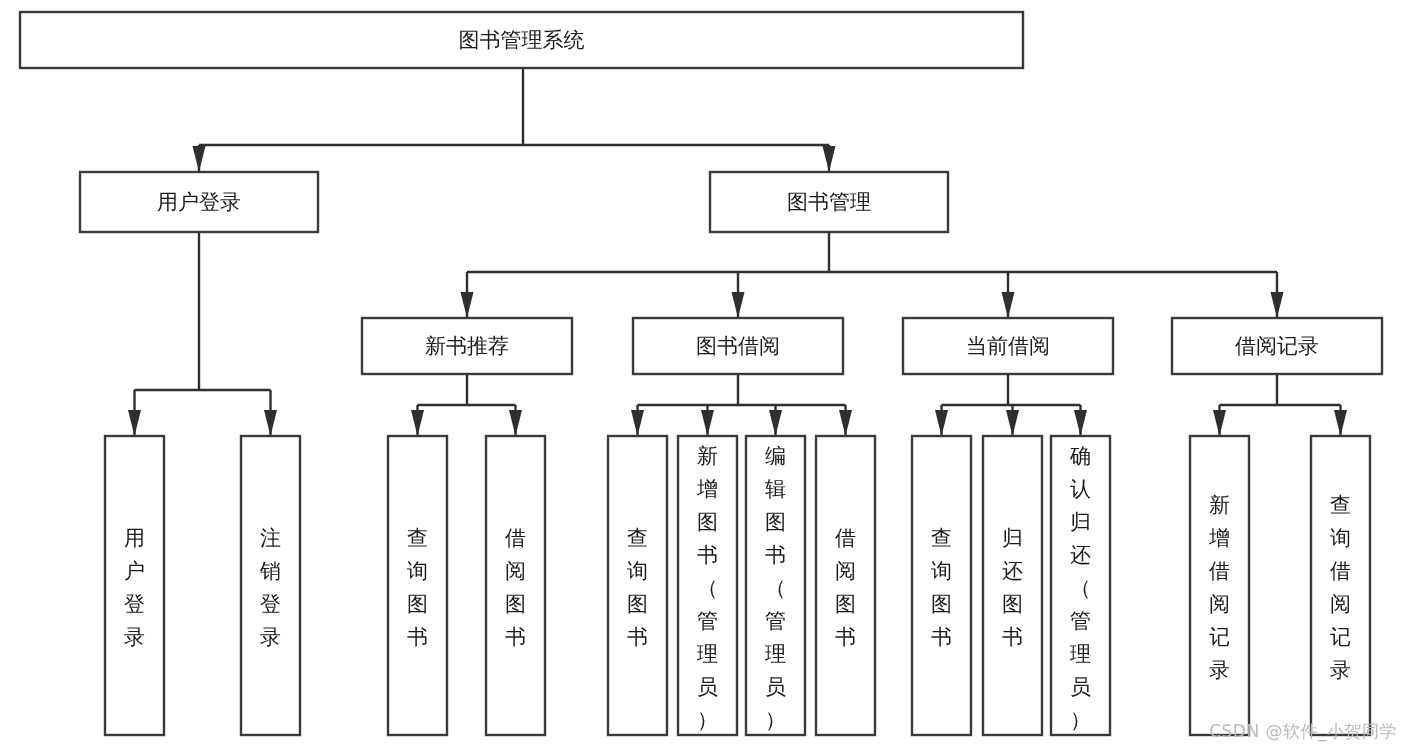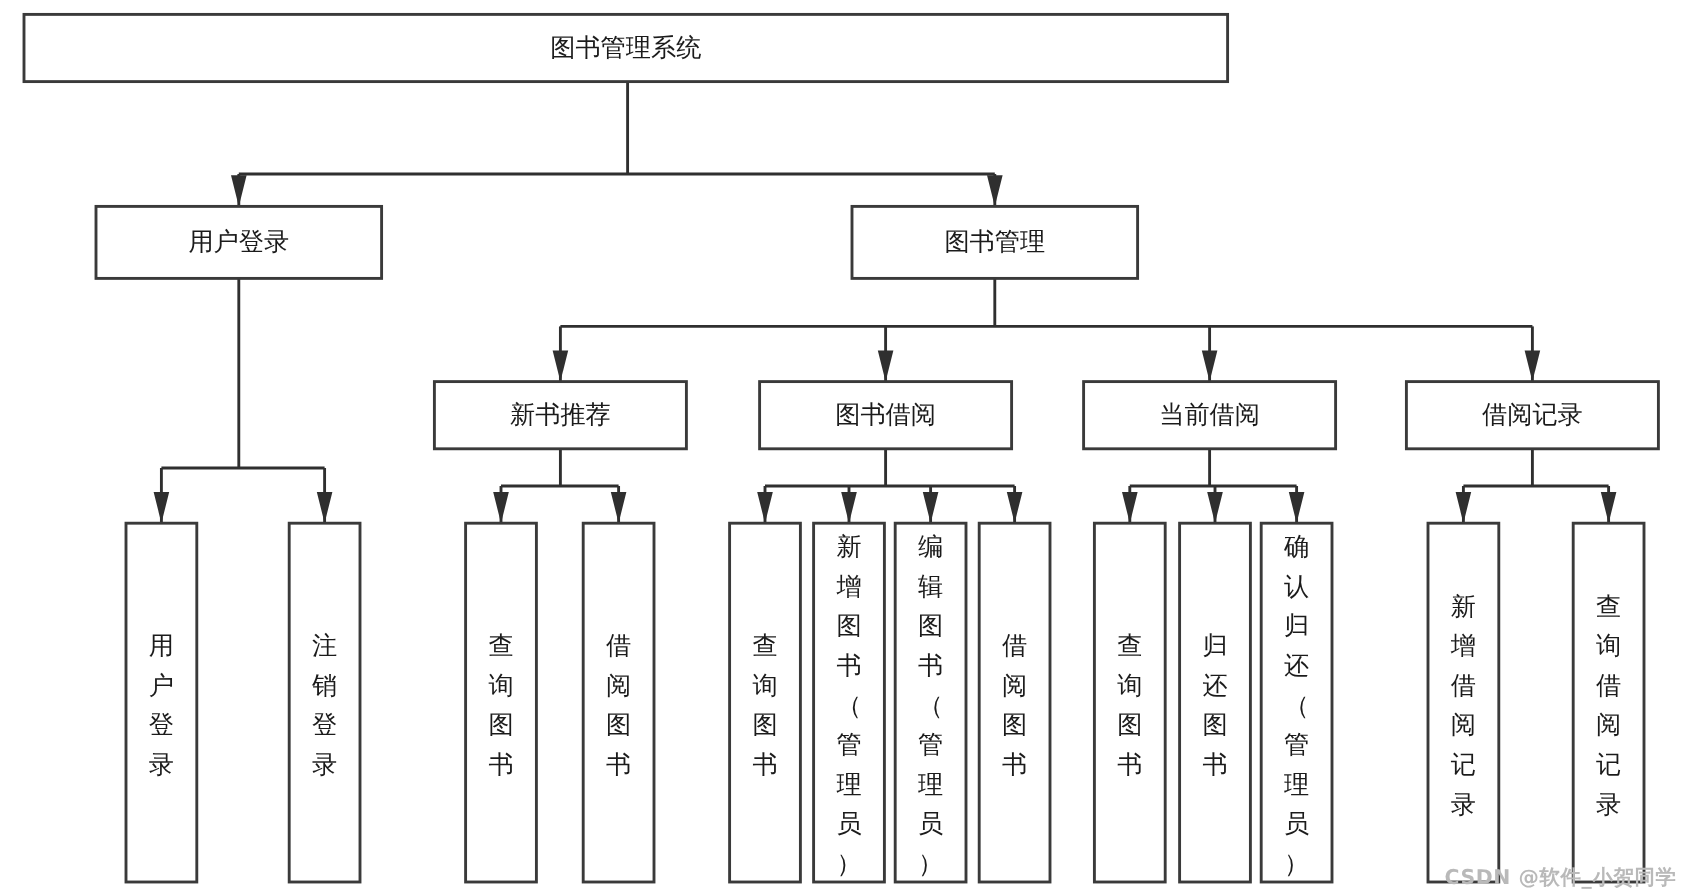--- a/index.html
+++ b/index.html
@@ -57,21 +57,20 @@
   .watermark-text {
     position: absolute;
     right: 8px;
     bottom: 4px;
     font-family: "DejaVu Sans", "Liberation Sans", sans-serif;
     font-size: 17px;
     color: #b9b9b9;
     white-space: nowrap;
     letter-spacing: 0.5px;
     user-select: none;
-    font-weight: bold;
   }
 </style>
 </head>
 <body>
 
 <div id="diagram-root">
   <svg id="tree-svg" viewBox="0 0 1405 747" xmlns="http://www.w3.org/2000/svg">
     <g id="connectors-layer">
         <g>
           <path d="M 523 68 L 523 145" class="connector"></path>

